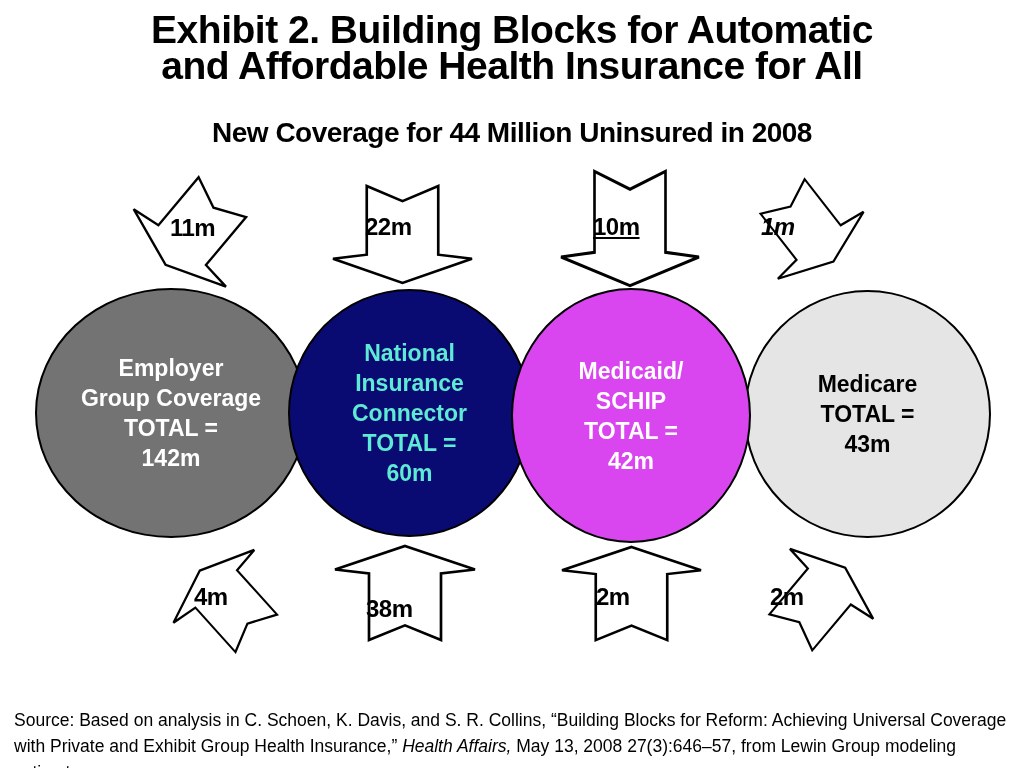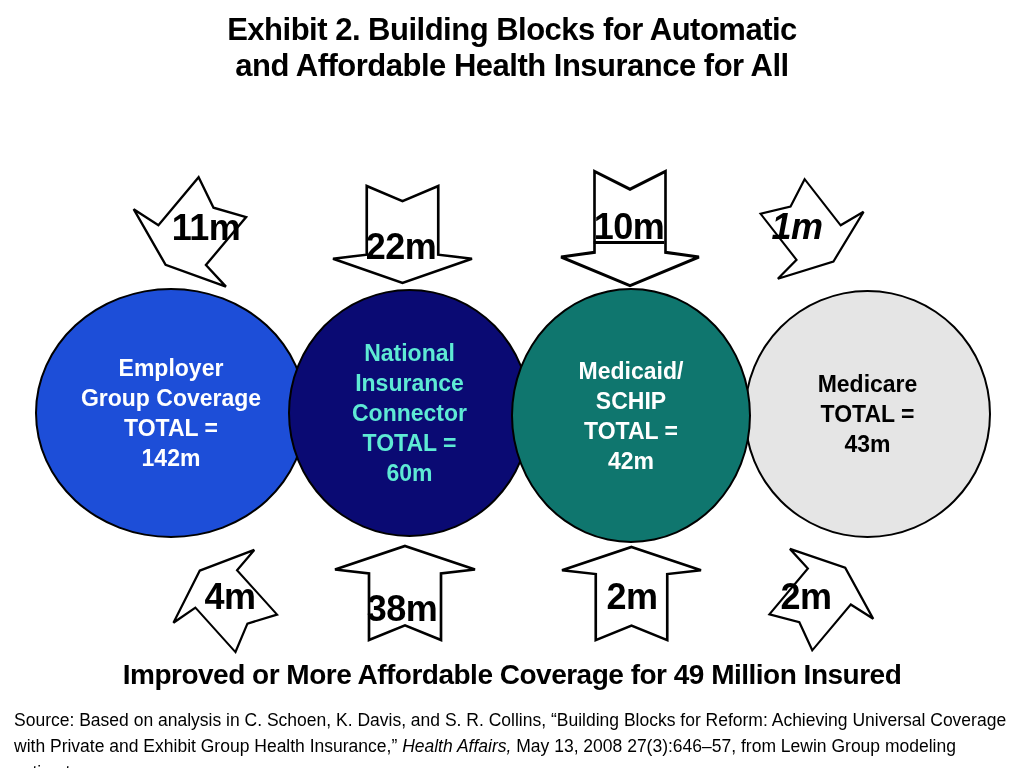--- a/index.html
+++ b/index.html
@@ -3,21 +3,21 @@
 <meta charset="utf-8">
 <style>
   html,body { margin:0; padding:0; background:#fff; }
   .stage {
     position:relative; width:1024px; height:768px; overflow:hidden;
     background:#ffffff; font-family:"Liberation Sans", sans-serif; color:#000;
   }
   .abs { position:absolute; }
   .page-title {
     top:12px; left:0; width:1024px; text-align:center;
-    font-weight:bold; font-size:31px; line-height:36px; letter-spacing:-0.5px;
+    font-weight:bold; font-size:39px; line-height:36px; letter-spacing:-0.5px;
     white-space:pre-line;
   }
   .subtitle-top {
     top:116px; left:0; width:1024px; text-align:center;
     font-weight:bold; font-size:28px; line-height:34px; letter-spacing:-0.5px;
   }
   .subtitle-bottom {
     top:658px; left:0; width:1024px; text-align:center;
     font-weight:bold; font-size:28px; line-height:34px; letter-spacing:-0.5px;
   }
@@ -34,65 +34,66 @@
   .circle-label { white-space:pre-line; font-size:23px; line-height:30px; }
   .c1 { left:35px;  top:288px; width:272px; height:250px; z-index:1; }
   .c2 { left:288px; top:289px; width:243px; height:248px; z-index:2; }
   .c3 { left:511px; top:288px; width:240px; height:255px; z-index:3; }
   .c4 { left:744px; top:290px; width:247px; height:248px; z-index:1; }
   svg.arrow { overflow:visible; z-index:0; }
   svg.arrow polygon {
     fill:#ffffff; stroke:#000000; stroke-width:2.6; stroke-linejoin:miter;
   }
   .arrow-label {
-    font-weight:bold; font-size:36px; line-height:32px; text-align:center;
+    font-weight:bold; font-size:24px; line-height:32px; 
     width:72px; z-index:6; letter-spacing:-0.5px;
   }
 </style>
 </head>
 <body>
 
 <div class="stage">
 
   <div class="abs page-title">Exhibit 2. Building Blocks for Automatic
 and Affordable Health Insurance for All</div>
 
+  <div class="abs subtitle-top">New Coverage for 44 Million Uninsured in 2008</div>
 
   <svg class="abs arrow" style="left:132px;top:185px;width:124px;height:92px;transform:rotate(40deg);" viewBox="0 0 140 100" preserveAspectRatio="none">
     <polygon points="35,2 70,17 105,2 105,70 138,74 70,98 2,74 35,70"></polygon>
   </svg>
   <svg class="abs arrow" style="left:331px;top:184px;width:143px;height:101px;" viewBox="0 0 140 100" preserveAspectRatio="none">
     <polygon points="35,2 70,17 105,2 105,70 138,74 70,98 2,74 35,70"></polygon>
   </svg>
   <svg class="abs arrow" style="left:559px;top:169px;width:142px;height:119px;" viewBox="0 0 140 100" preserveAspectRatio="none">
     <polygon points="35,2 70,17 105,2 105,70 138,74 70,98 2,74 35,70"></polygon>
   </svg>
   <svg class="abs arrow" style="left:752px;top:186px;width:112px;height:86px;transform:rotate(-38deg);" viewBox="0 0 140 100" preserveAspectRatio="none">
     <polygon points="35,2 70,17 105,2 105,70 138,74 70,98 2,74 35,70"></polygon>
   </svg>
 
   <div class="abs arrow-label" style="left:170px;top:212px;">11m</div>
-  <div class="abs arrow-label" style="left:365px;top:211px;margin-top:20px;">22m</div>
+  <div class="abs arrow-label" style="left:365px;top:211px;">22m</div>
   <div class="abs arrow-label" style="left:593px;top:211px;text-decoration:underline;">10m</div>
   <div class="abs arrow-label" style="left:761px;top:211px;font-style:italic;">1m</div>
 
-  <div class="abs circle c1" style="background: #1d4ed8; color: rgb(255, 255, 255);">
+  <div class="abs circle c1" style="background: #737373; color: rgb(255, 255, 255);">
     <div class="circle-label">Employer
 Group Coverage
 TOTAL =
 142m</div>
   </div>
   <div class="abs circle c2" style="background: rgb(10, 10, 115); color: #5eead4;">
     <div class="circle-label">National
 Insurance
 Connector
 TOTAL =
 60m</div>
   </div>
-  <div class="abs circle c3" style="background: #0f766e; color: rgb(255, 255, 255);">
+  <div class="abs circle c3" style="background: #d946ef; color: rgb(255, 255, 255);">
     <div class="circle-label">Medicaid/
 SCHIP
 TOTAL =
 42m</div>
   </div>
   <div class="abs circle c4" style="background: #e5e5e5; color: rgb(0, 0, 0);">
     <div class="circle-label">Medicare
 TOTAL =
 43m</div>
   </div>
@@ -108,19 +109,18 @@
   </svg>
   <svg class="abs arrow" style="left:762px;top:556px;width:112px;height:88px;transform:rotate(40deg);" viewBox="0 0 140 100" preserveAspectRatio="none">
     <polygon points="70,2 138,26 105,30 105,98 70,83 35,98 35,30 2,26"></polygon>
   </svg>
 
   <div class="abs arrow-label" style="left:194px;top:581px;">4m</div>
   <div class="abs arrow-label" style="left:366px;top:593px;">38m</div>
   <div class="abs arrow-label" style="left:596px;top:581px;">2m</div>
   <div class="abs arrow-label" style="left:770px;top:581px;">2m</div>
 
-  <div class="abs subtitle-bottom">Improved or More Affordable Coverage for 49 Million Insured</div>
 
   <div class="abs source">
     <span>Source: Based on analysis in C. Schoen, K. Davis, and S. R. Collins, “Building Blocks for Reform: Achieving Universal Coverage with Private and Exhibit Group Health Insurance,” </span><span class="it">Health Affairs,</span><span> May 13, 2008 27(3):646–57, from Lewin Group modeling estimates.</span>
   </div>
 
 </div>
 
 </body></html>

